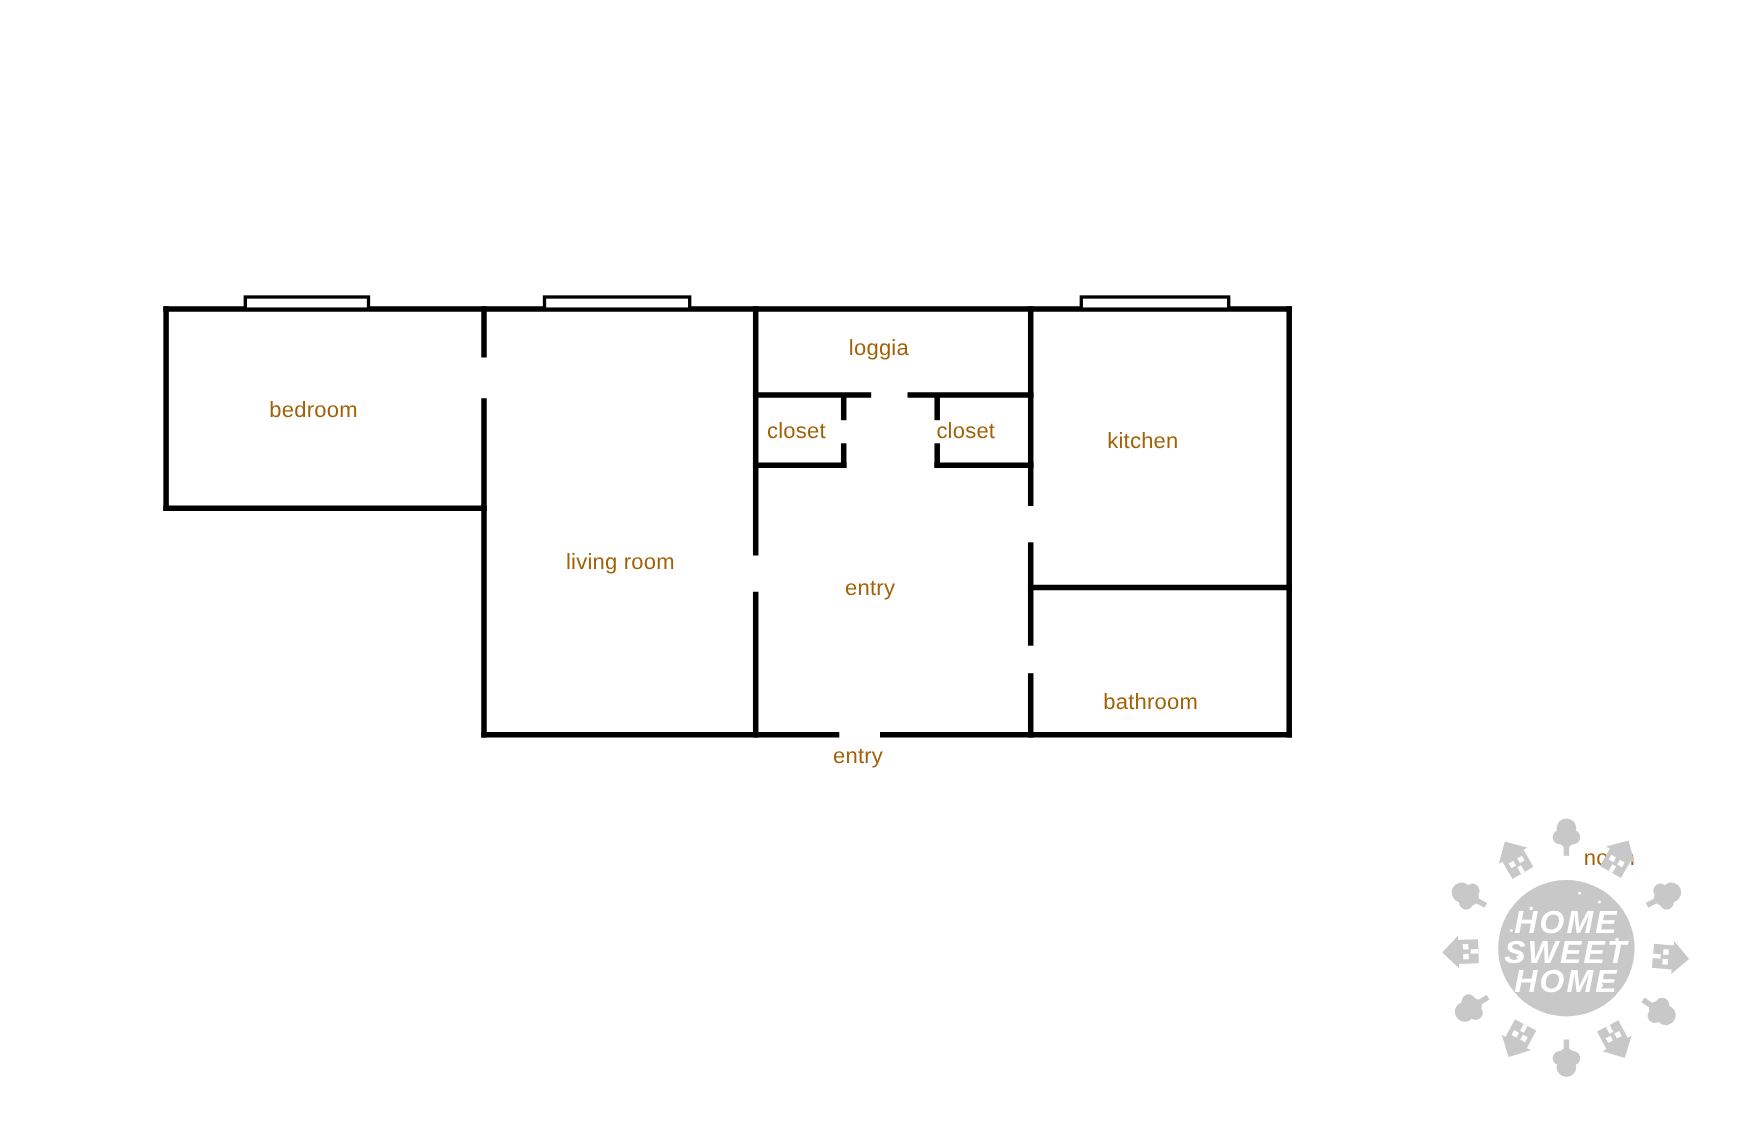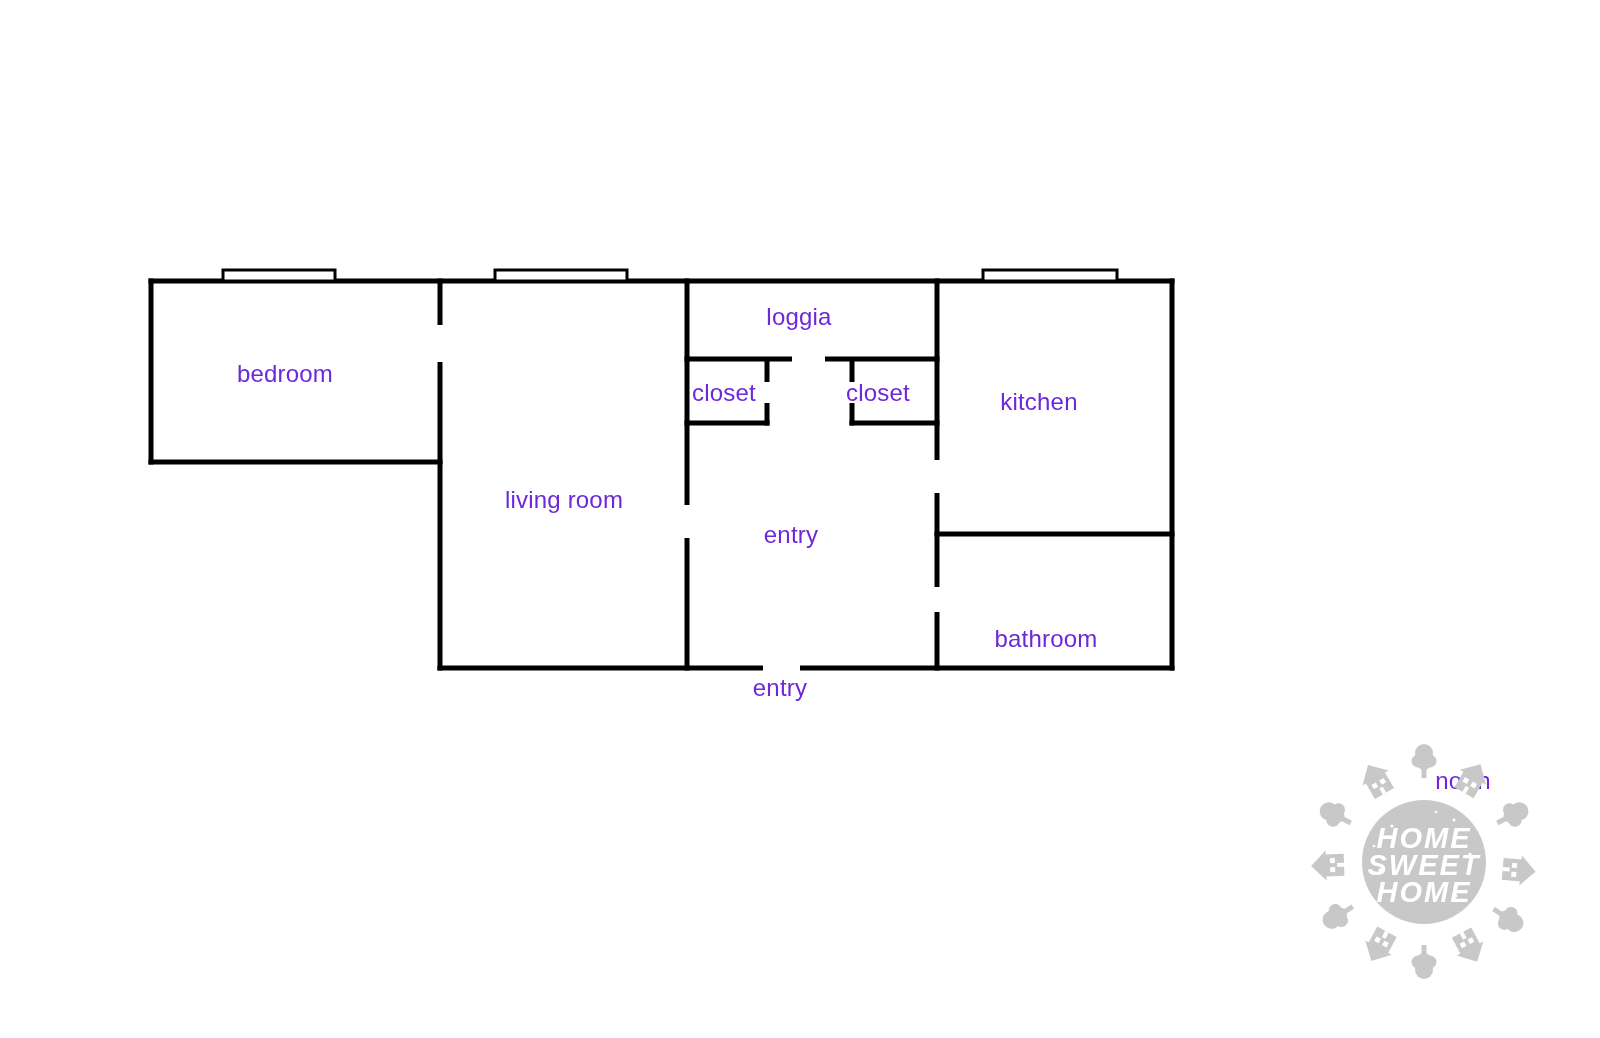--- a/index.html
+++ b/index.html
@@ -13,22 +13,22 @@
   }
   .plan-svg {
     position: absolute;
     left: 0; top: 0;
     width: 1600px;
     height: 1038px;
   }
   .room-label {
     position: absolute;
     transform: translate(-50%, -50%);
-    font-size: 24px;
-    color: #6d28d9;
+    font-size: 20px;
+    color: #a16207;
     white-space: nowrap;
     letter-spacing: 0.2px;
   }
   .stamp-wrap {
     position: absolute;
     left: 1304px;
     top: 742px;
     width: 240px;
     height: 240px;
     font-style: italic;
@@ -85,21 +85,21 @@
     </g>
 
     <g stroke="#000000" stroke-width="3" fill="#ffffff">
       <rect x="223" y="270" width="112" height="11"></rect>
       <rect x="495" y="270" width="132" height="11"></rect>
       <rect x="983" y="270" width="134" height="11"></rect>
     </g>
   </svg>
 
   <div class="room-label" style="left:285px;  top:374px;">bedroom</div>
-  <div class="room-label" style="left:564px;  top:500px;">living room</div>
+  <div class="room-label" style="left:564px;  top:512px;">living room</div>
   <div class="room-label" style="left:799px;  top:317px;">loggia</div>
   <div class="room-label" style="left:724px;  top:393px;">closet</div>
   <div class="room-label" style="left:878px;  top:393px;">closet</div>
   <div class="room-label" style="left:1039px; top:402px;">kitchen</div>
   <div class="room-label" style="left:791px;  top:535px;">entry</div>
   <div class="room-label" style="left:1046px; top:602px;margin-top:37px;">bathroom</div>
   <div class="room-label" style="left:780px;  top:688px;">entry</div>
 
   <div class="room-label" style="left:1463px; top:781px;">north</div>
 

